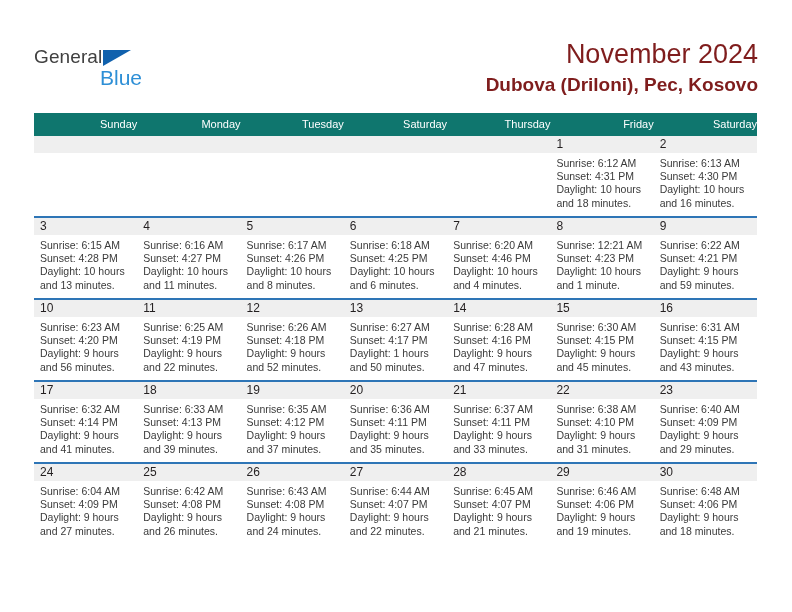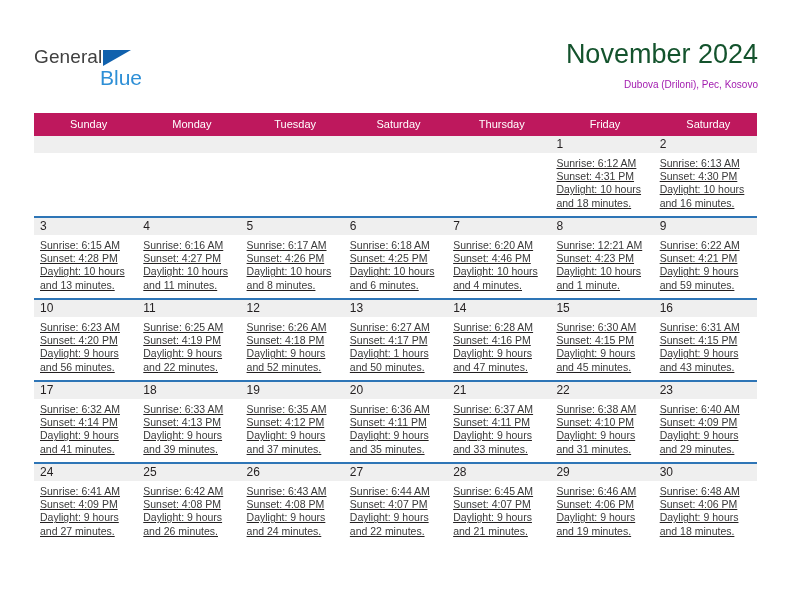--- a/index.html
+++ b/index.html
@@ -68,49 +68,49 @@
 
   .title-block {
     position: absolute;
     right: 34px;
     top: 30px;
     text-align: right;
   }
   .cal-title {
     font-size: 27px;
     font-weight: normal;
-    color: #14532d;
+    color: #7f1d1d;
     line-height: 32px;
     white-space: nowrap;
   }
   .cal-subtitle {
     margin-top: 6px;
-    font-size: 10px;
-    font-weight: normal;
-    color: #a21caf;
+    font-size: 19px;
+    font-weight: bold;
+    color: #7f1d1d;
     line-height: 18px;
     white-space: nowrap;
   }
 
   
   .calendar {
     position: absolute;
     left: 34px;
     top: 105px;
     width: 723px;
     border-collapse: collapse;
     table-layout: fixed;
   }
 
   .calendar th {
-    background: #be185d;
+    background: #0f766e;
     color: #ffffff;
     font-size: 11px;
     font-weight: normal;
-    text-align: center;
+    text-align: right;
     padding: 5px 0 5px 6px;
     height: 11px;
     line-height: 13px;
   }
 
   .calendar td {
     width: 103.28px;
     height: 80px;
     vertical-align: top;
     padding: 0;
@@ -129,21 +129,20 @@
     height: 17px;
     line-height: 17px;
     padding-left: 6px;
     font-size: 12px;
     color: #231f20;
     box-sizing: border-box;
   }
 
   .cell-body {
     padding: 4px 6px 0 6px;
-    text-decoration: underline;
   }
   .cell-body div {
     font-size: 10.5px;
     line-height: 13.2px;
     color: #3a3a3a;
     white-space: nowrap;
   }
   .daylight-line {
     white-space: normal !important;
   }
@@ -385,21 +384,21 @@
               <div>Sunrise: 6:40 AM</div>
               <div>Sunset: 4:09 PM</div>
               <div class="daylight-line">Daylight: 9 hours and 29 minutes.</div>
             </div>
           </td>
         </tr>
         <tr class="week-row">
           <td class="">
             <div class="daynum-band">24</div>
             <div class="cell-body">
-              <div>Sunrise: 6:41 AM</div>
+              <div>Sunrise: 6:04 AM</div>
               <div>Sunset: 4:09 PM</div>
               <div class="daylight-line">Daylight: 9 hours and 27 minutes.</div>
             </div>
           </td>
           <td class="">
             <div class="daynum-band">25</div>
             <div class="cell-body">
               <div>Sunrise: 6:42 AM</div>
               <div>Sunset: 4:08 PM</div>
               <div class="daylight-line">Daylight: 9 hours and 26 minutes.</div>

